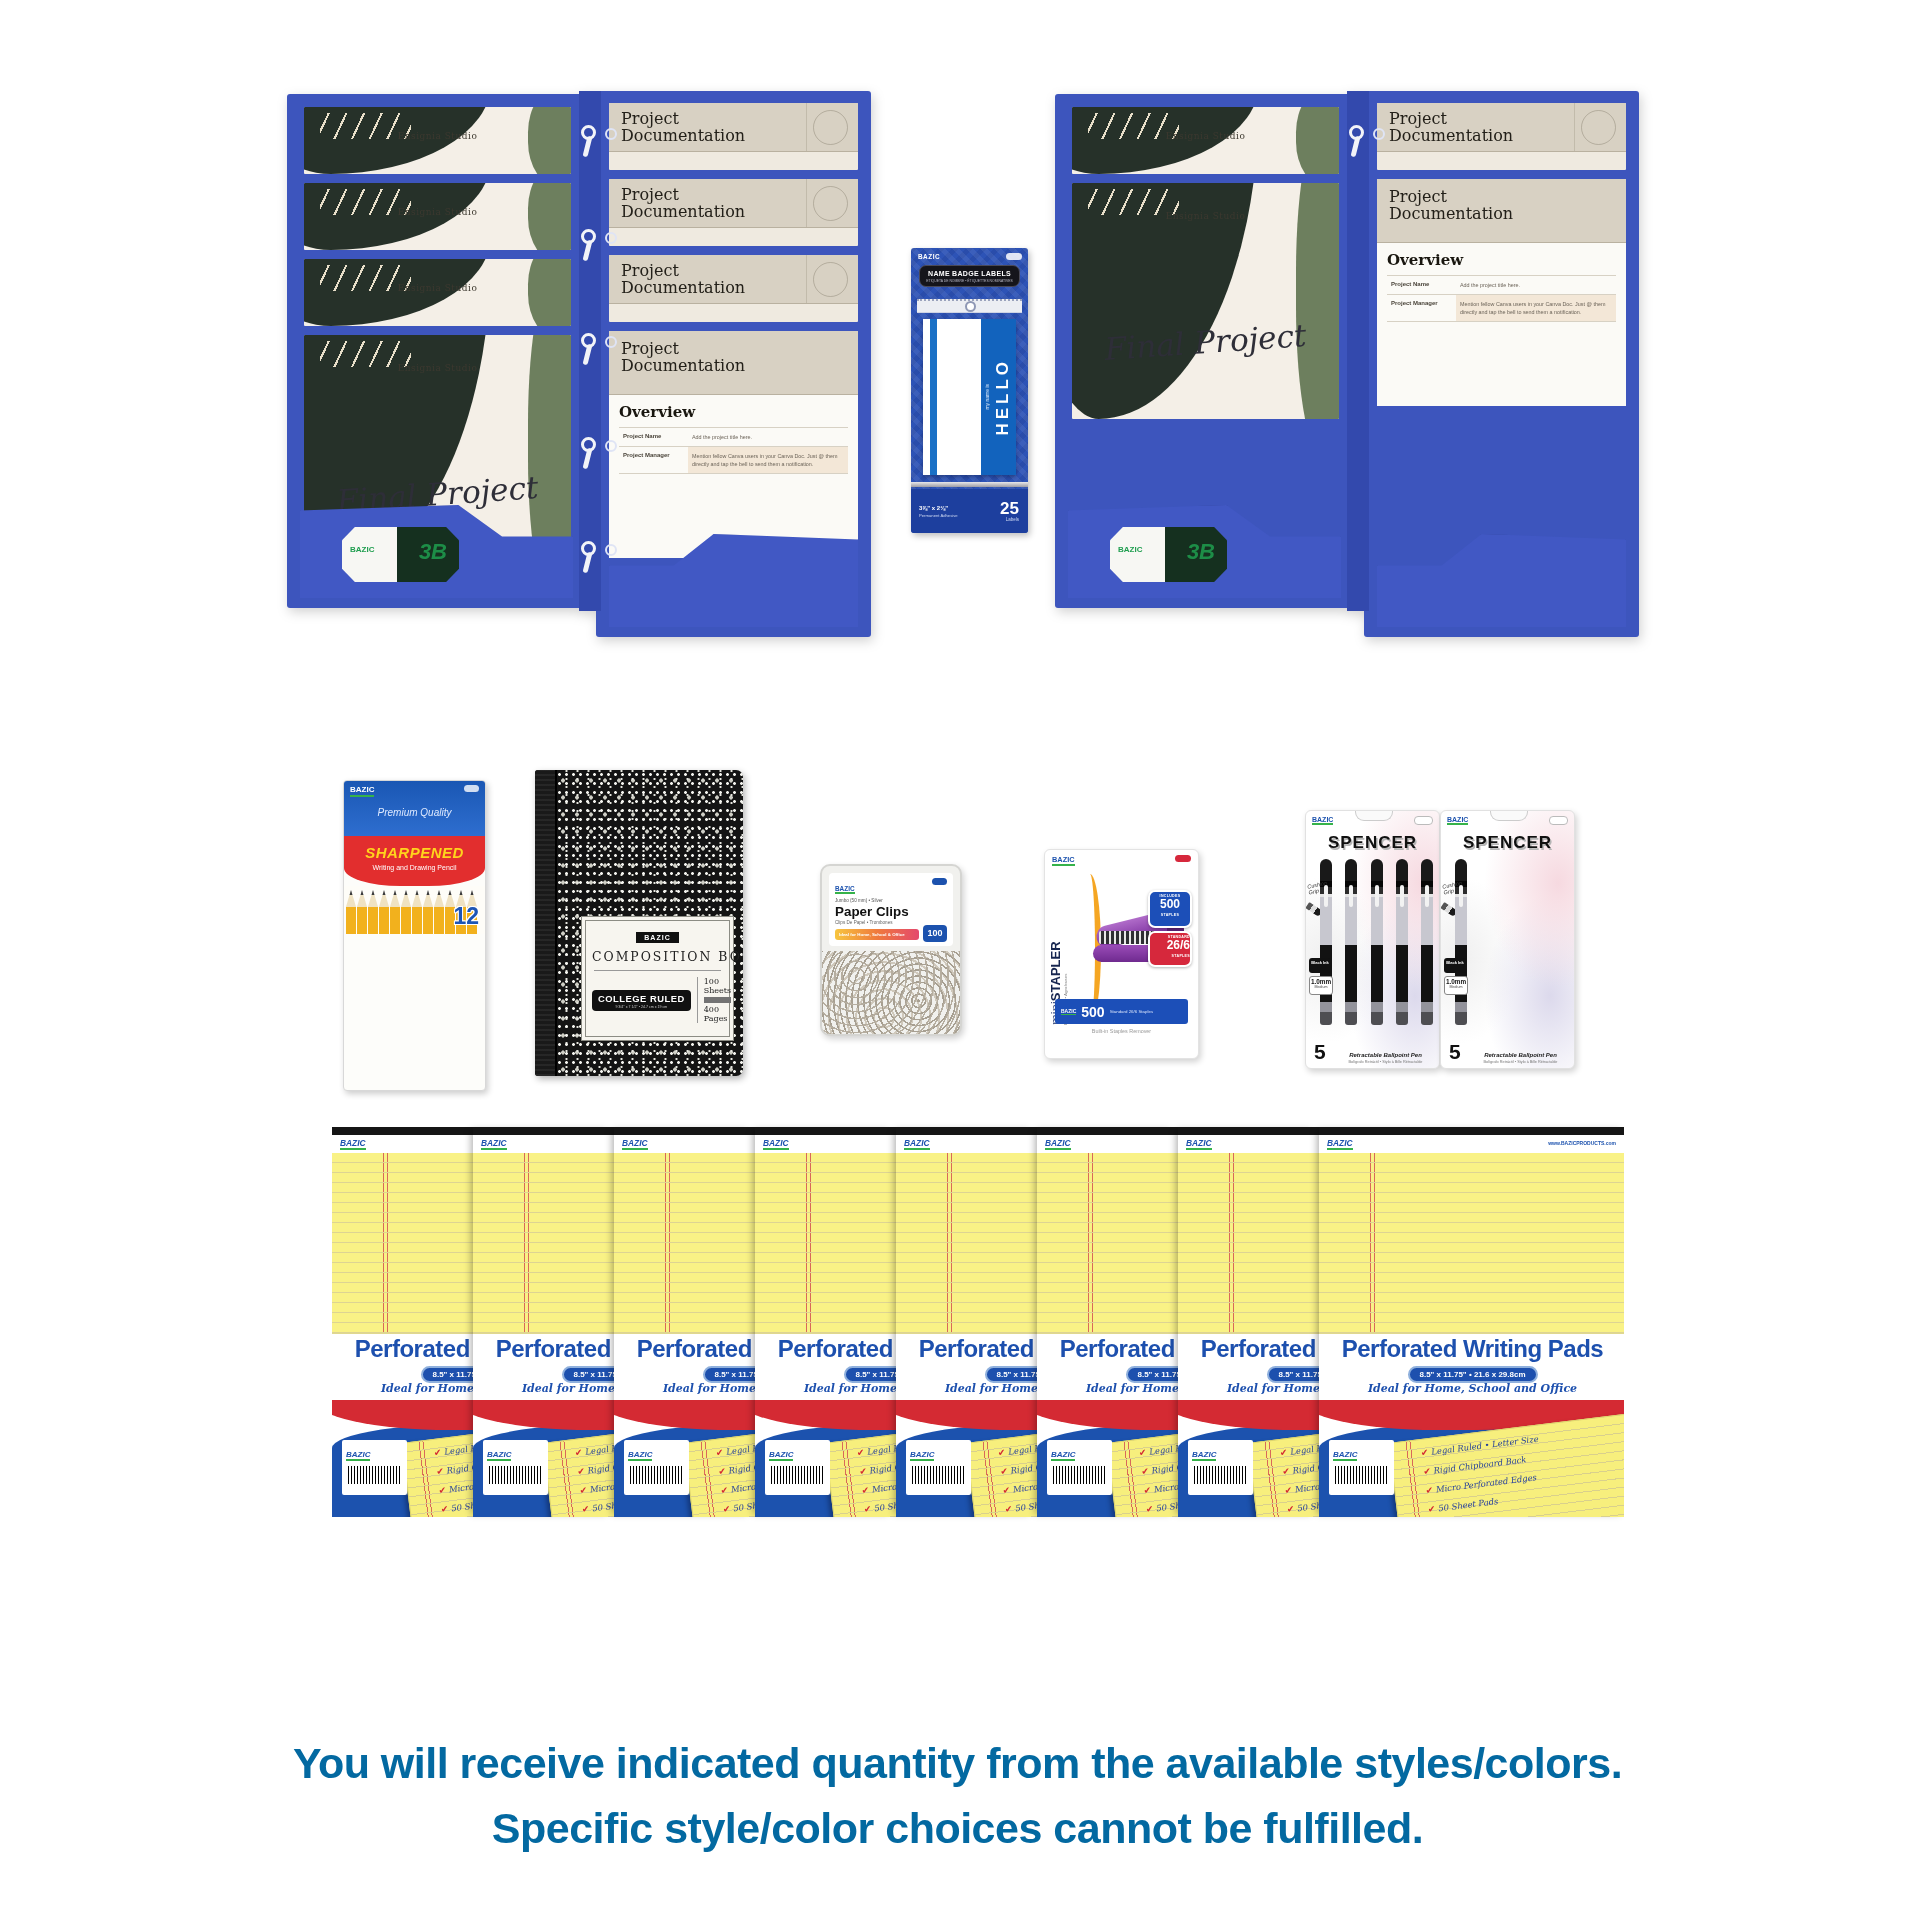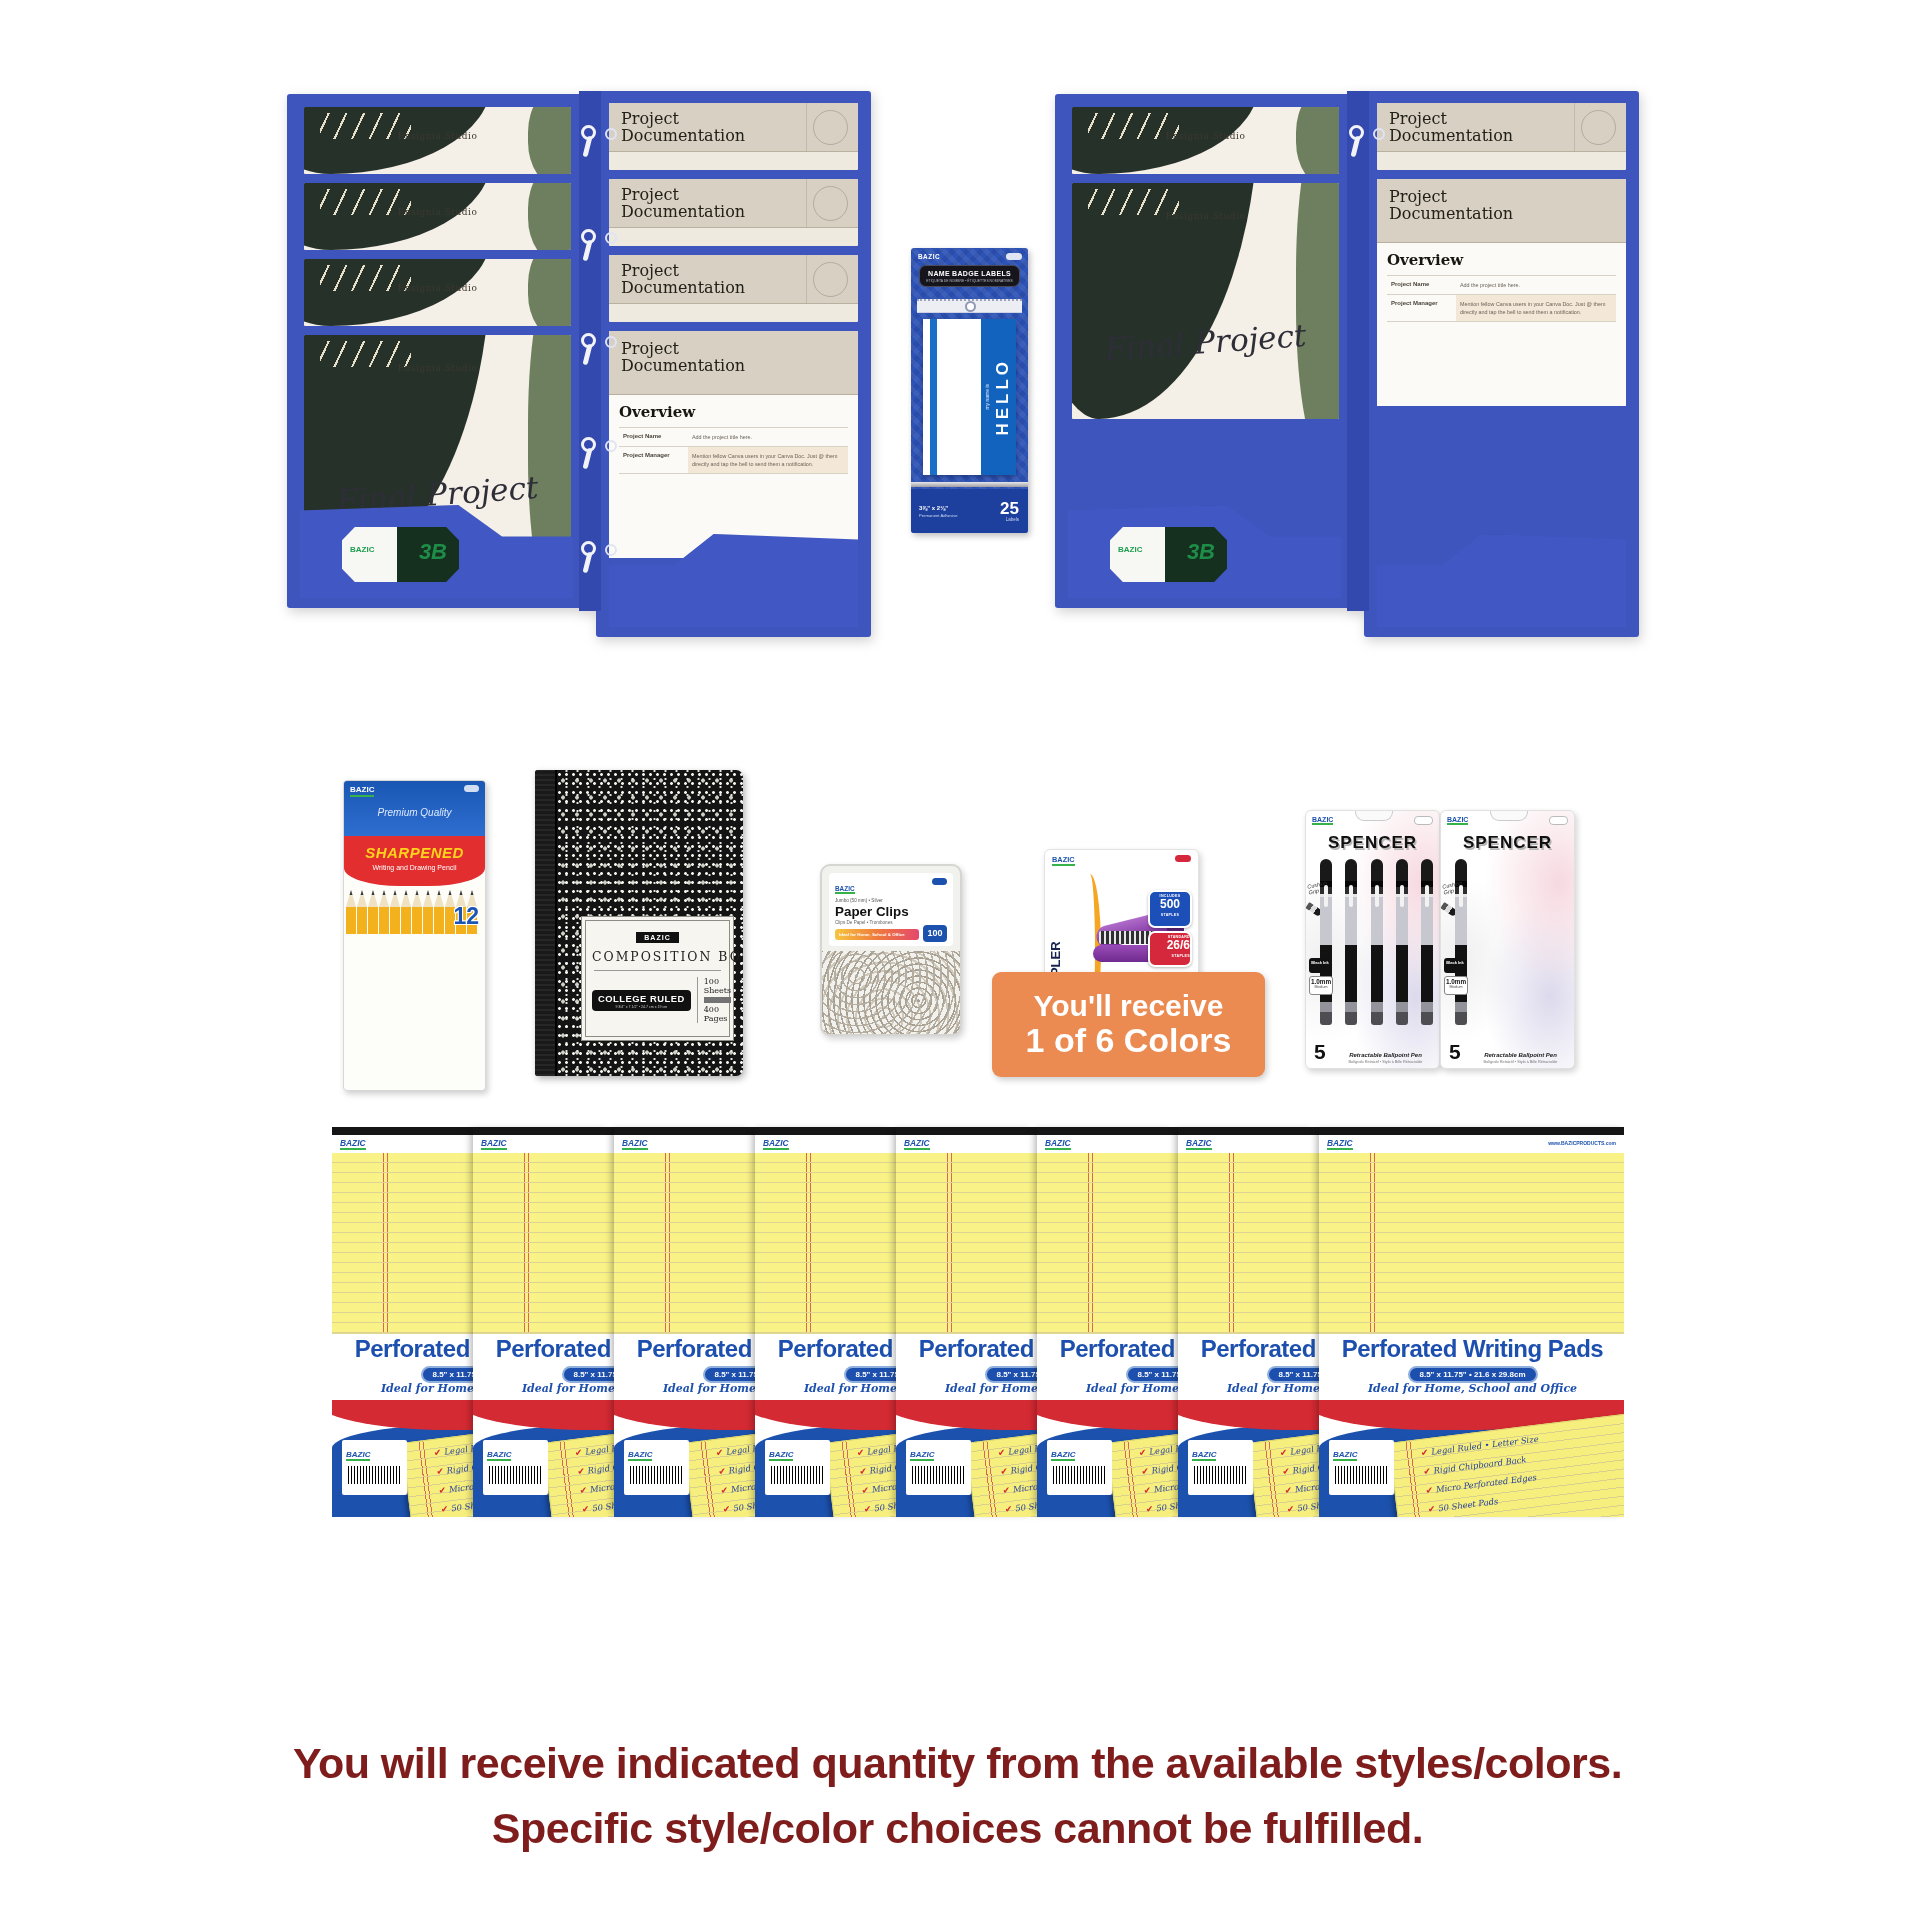--- a/index.html
+++ b/index.html
@@ -251,21 +251,21 @@
      background-image:repeating-linear-gradient(180deg,transparent 0 8px,#d9d08d 8px 9px),
        linear-gradient(90deg,transparent 0 16px,#d8695a 16px 17px,transparent 17px 20px,#d8695a 20px 21px,transparent 21px);}
   .pd-feats{position:absolute;left:30px;top:4px;margin:0;padding:0;list-style:none;}
   .pd-feats li{font-family:"DejaVu Serif",serif;font-style:italic;font-size:8.4px;color:#27429a;line-height:2.1;white-space:nowrap;}
   .pd-feats .ck{color:#d42a33;font-size:9px;margin-right:3px;font-style:normal;}
   .pd-info{position:absolute;left:10px;top:42px;width:65px;height:55px;background:#fff;border-radius:2px;padding:3px 4px;box-sizing:border-box;z-index:2;}
   .pd-info .ib{font-size:8px;font-weight:bold;color:#1c52ae;font-style:italic;border-bottom:2px solid #35b24a;display:inline-block;}
   .pd-barcode{margin-top:3px;height:18px;background:repeating-linear-gradient(90deg,#000 0 1px,#fff 1px 3px);border:2px solid #fff;}
 
   
-  .disclaimer{position:absolute;left:0;right:12px;top:1731px;text-align:center;color:#7f1d1d;}
+  .disclaimer{position:absolute;left:0;right:12px;top:1731px;text-align:center;color:#0369a1;}
   .disclaimer .d1,.disclaimer .d2{font-size:43px;font-weight:bold;letter-spacing:-0.5px;line-height:1.5;}
 </style>
 </head>
 <body>
 
 <div class="canvas">
 
   <div class="folders-row">
     <div class="folder">
       <div class="page left">
@@ -534,24 +534,20 @@
       <div class="st-bs">STAPLES</div>
     </div>
     <div class="st-bar">
       <span class="st-barbrand">BAZIC</span>
       <span class="st-barbig">500</span>
       <span class="st-bartext">Standard 26/6 Staples</span>
     </div>
     <div class="st-note">Built-in Staples Remover</div>
   </div>
 
-  <div class="color-badge">
-    <div class="cb-l1">You'll receive</div>
-    <div class="cb-l2">1 of 6 Colors</div>
-  </div>
 
   <div class="pens-row">
     <div class="pen-pack">
       <div class="pp-hang"></div>
       <div class="pp-brand">BAZIC</div>
       <div class="pp-pill"></div>
       <div class="pp-title">SPENCER</div>
       <div class="pp-pens">
         <span class="pen"></span>
           <span class="pen"></span>

